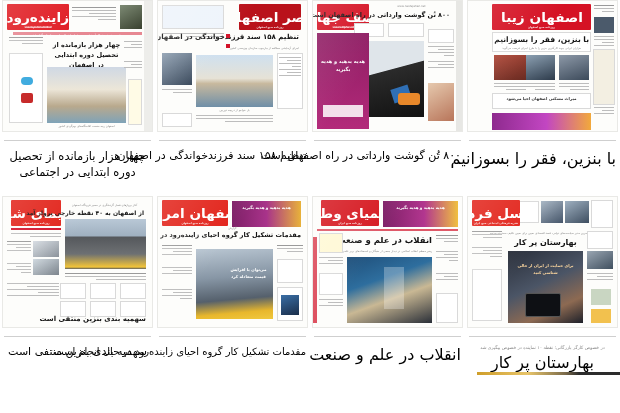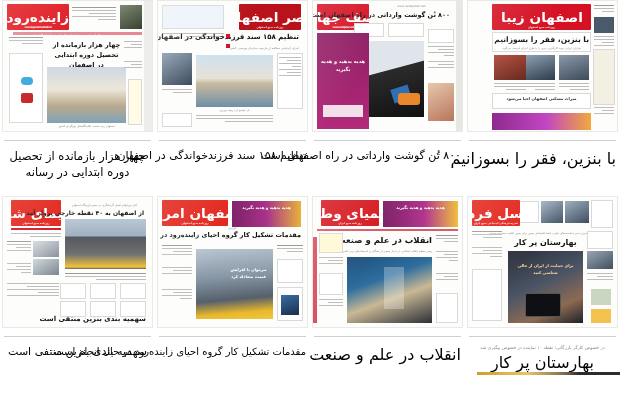--- a/index.html
+++ b/index.html
@@ -316,21 +316,21 @@
         </div>
         <div class="boxed" style="top:52px;left:6px;width:34px;height:70px;"></div>
         <div class="blk" style="top:76px;left:18px;width:12px;height:8px;background:#3aa9de;border-radius:6px;"></div>
         <div class="blk" style="top:92px;left:18px;width:12px;height:10px;background:#c62828;border-radius:2px;"></div>
       </div>
 
       <div class="caption">
         <div class="rule"></div>
         <div class="txt two">
           <span>چهار هزار بازمانده از تحصیل</span><br>
-          <span>دوره ابتدایی در رسانه</span>
+          <span>دوره ابتدایی در اجتماعی</span>
         </div>
       </div>
     </div>
   </div>
 
   <div class="row row-2">
 
     <div class="cell">
       <div class="paper">
         <div class="boxed" style="top:3px;right:4px;width:22px;height:28px;"></div>

